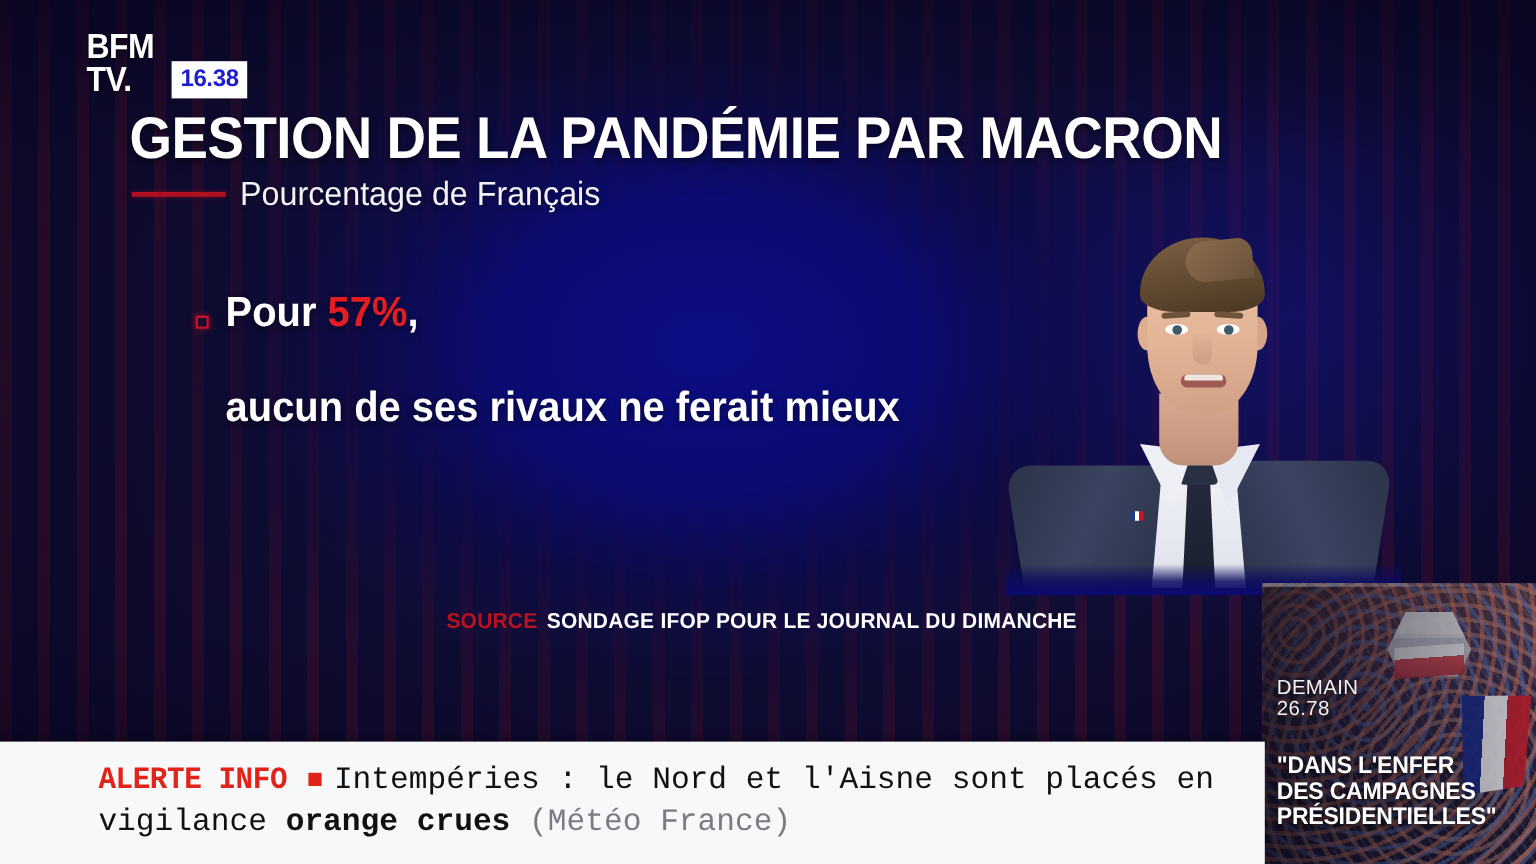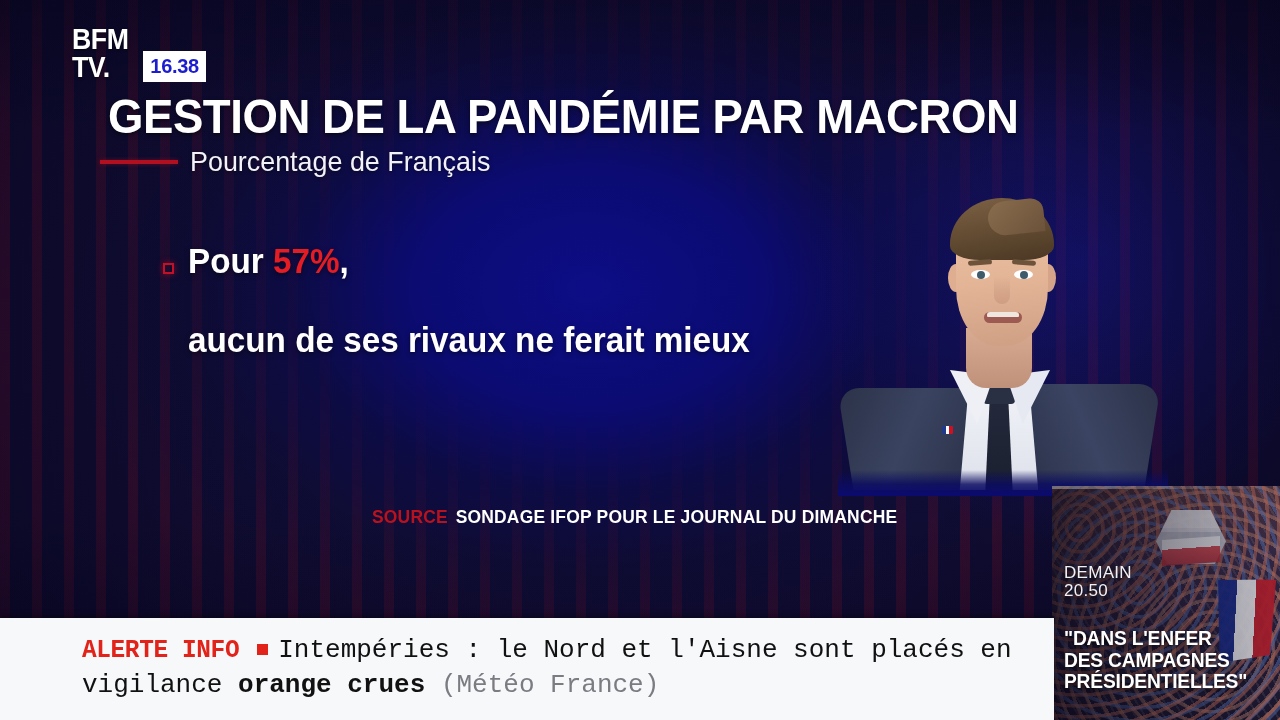--- a/index.html
+++ b/index.html
@@ -63,21 +63,21 @@
   
   .title{
     position:absolute; left:108px; top:92px;
     color:#fff; font-weight:bold; font-size:49px; line-height:1;
     letter-spacing:-.5px;
     transform:scaleX(.93); transform-origin:left top;
     text-shadow:0 2px 6px rgba(0,0,0,.55);
     white-space:nowrap;
   }
   .subtitle-row{
-    position:absolute; left:100px; top:148px; display:flex; align-items:center; gap:12px;
+    position:absolute; left:110px; top:148px; display:flex; align-items:center; gap:12px;
   }
   .red-dash{
     width:78px; height:4px; background:#b01020; flex:none;
     box-shadow:0 0 4px rgba(176,16,32,.5);
   }
   .subtitle{
     color:#f2f2f8; font-size:28px; line-height:1;
     transform:scaleX(.96); transform-origin:left center;
     text-shadow:0 1px 4px rgba(0,0,0,.55);
     white-space:nowrap;
@@ -337,21 +337,21 @@
   <div class="macron-fade"></div>
 
   <div class="promo">
     <div class="promo-crowd"></div>
     <div class="promo-stage"></div>
     <div class="promo-flagband"></div>
     <div class="promo-bigflag"></div>
     <div class="promo-dark"></div>
     <div class="promo-when">
       <div>DEMAIN</div>
-      <div>20.50</div>
+      <div>26.78</div>
     </div>
     <div class="promo-title">
       <div>"DANS L'ENFER</div>
       <div>DES CAMPAGNES</div>
       <div>PRÉSIDENTIELLES"</div>
     </div>
   </div>
   <div class="promo-edge"></div>
 
   <div class="alert-bar">

